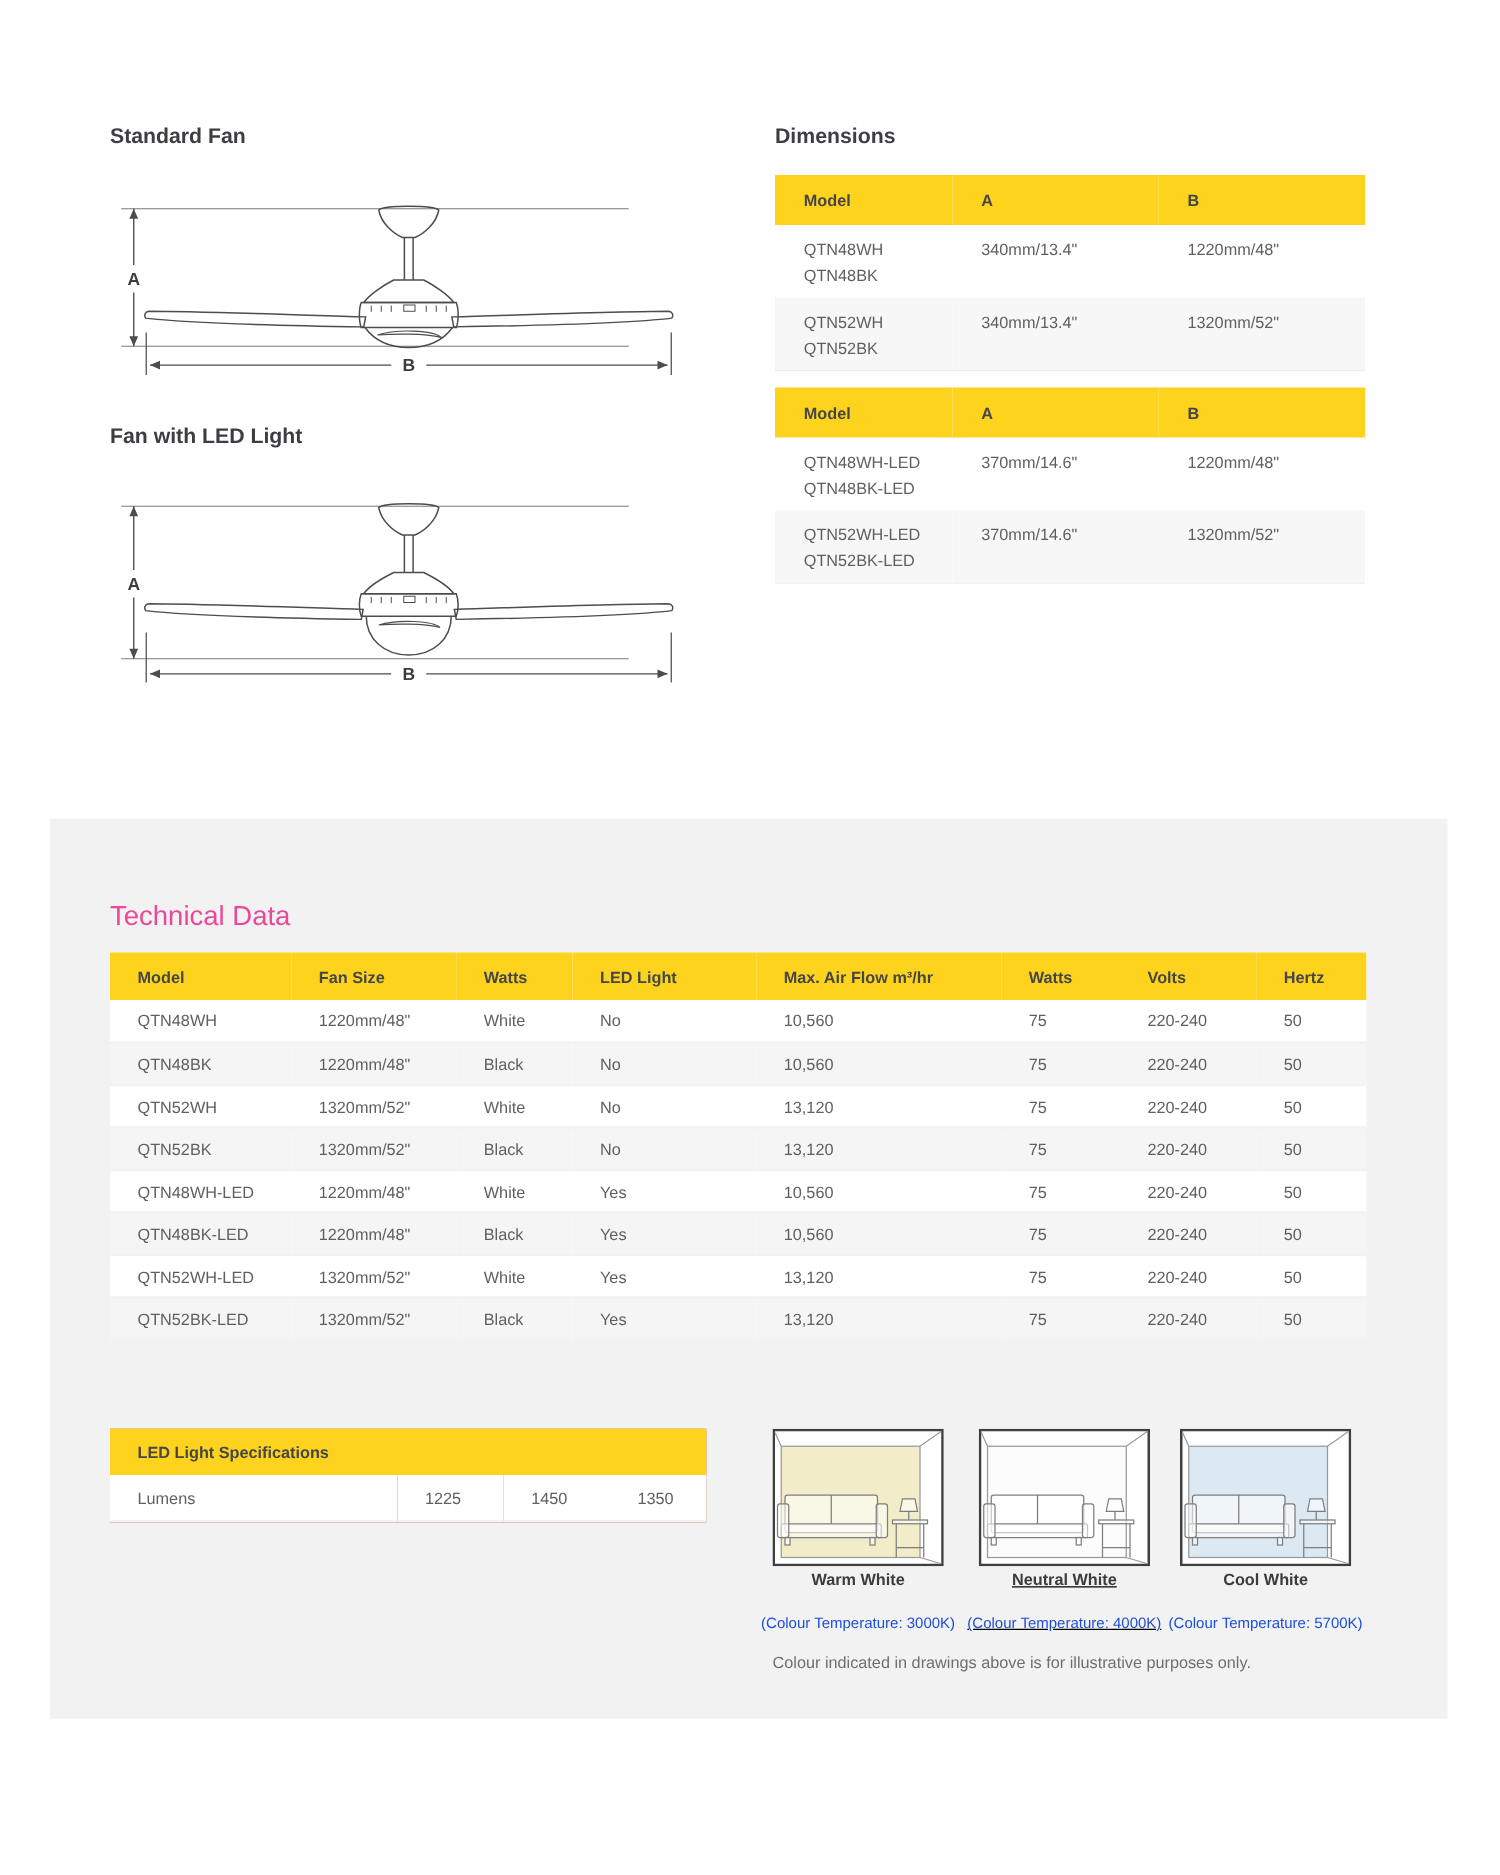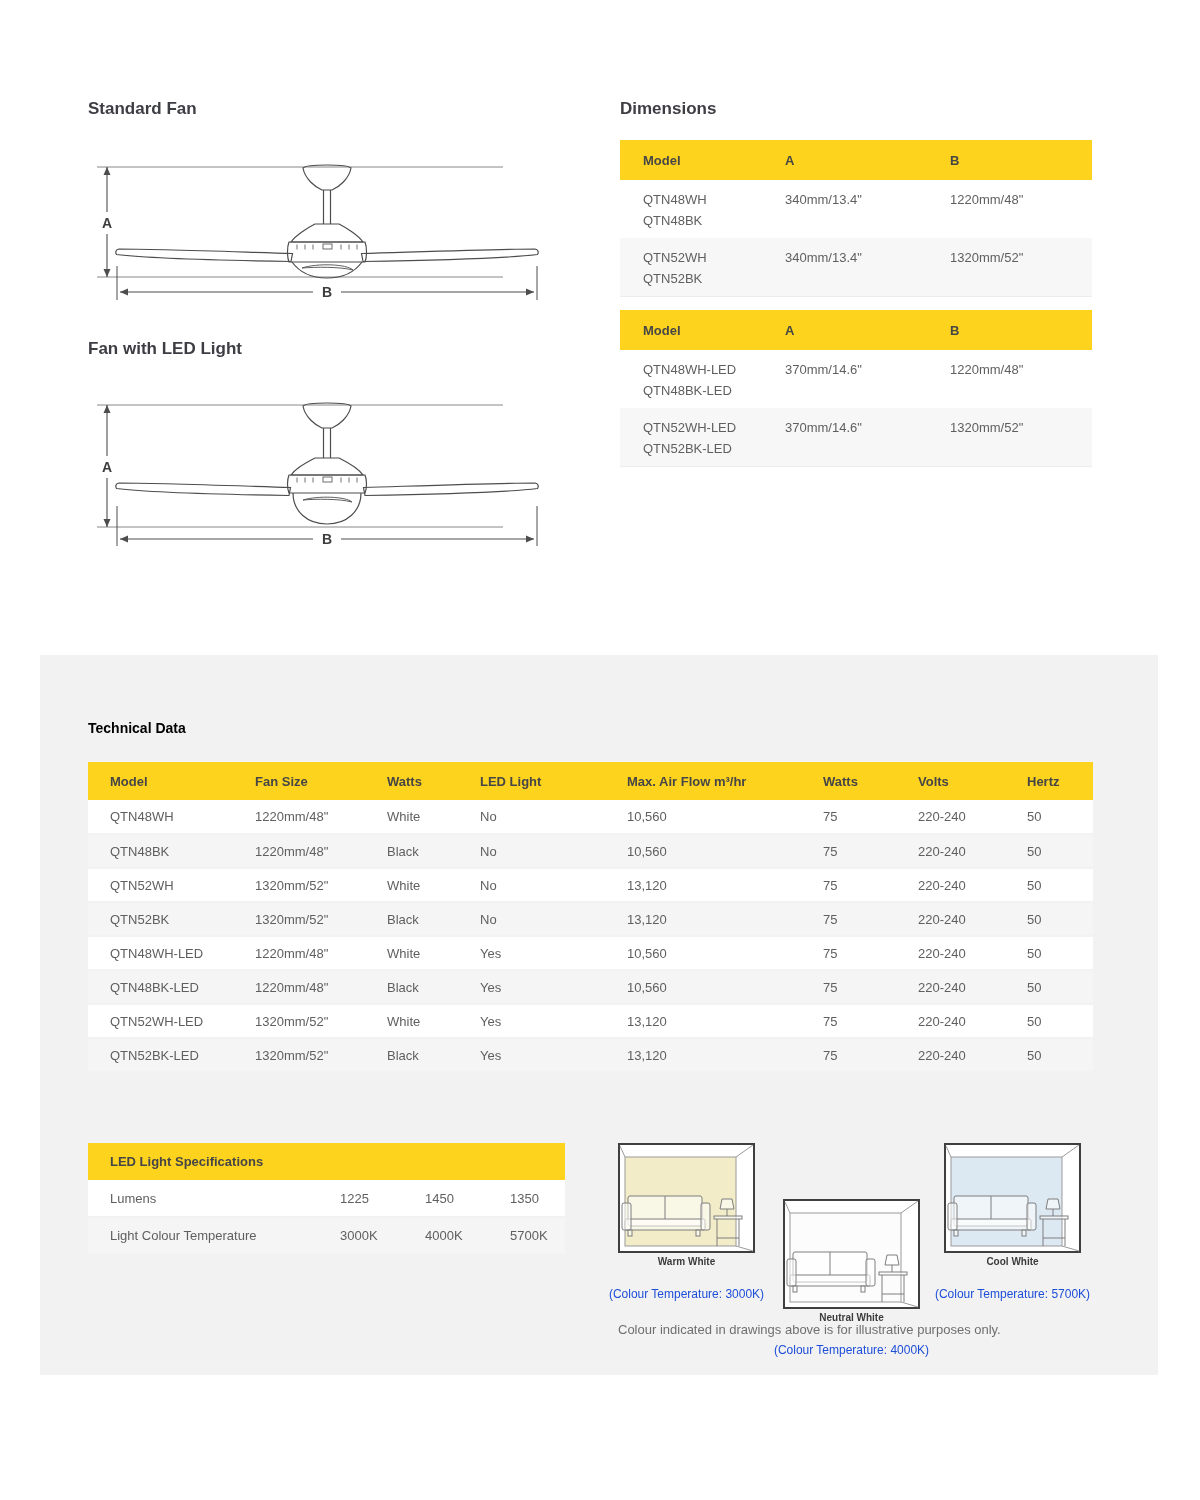--- a/index.html
+++ b/index.html
@@ -2,21 +2,21 @@
 <html style="--yellow: #FDD31D; --panel: #F2F2F2;"><head>
 <meta charset="utf-8">
 <style>
   :root { --yellow:#FDD31D; --panel:#F2F2F2; }
   * { box-sizing:border-box; }
   html,body { margin:0; padding:0; background:#fff; }
   body { font-family:"Liberation Sans", sans-serif; }
   .page { position:relative; width:1200px; height:1500px; background:#fff; overflow:hidden;border-radius:30px; }
 
   .sec-heading { position:absolute; font-size:17px; font-weight:bold; color:#3d3d44; }
-  .big-heading { position:absolute; font-size:14px; font-weight:bold; color:#000000; }
+  .big-heading { position:absolute; font-size:22px; font-weight:normal; color:#ec4899; }
 
   .gray-panel { position:absolute; left:40px; top:655px; width:1118px; height:720px; background:var(--panel); }
 
   table { border-collapse:collapse; table-layout:fixed; }
   .tbl { position:absolute; font-size:13px; color:#5f5f5f; }
   .tbl th { background:var(--yellow); color:#464646; font-weight:bold; text-align:left; padding:0 6px 0 22px;margin-left:25px; }
   .tbl td { text-align:left; padding:0 6px 0 22px; }
 
   .dims-tbl { width:472px; background:#fff; }
   .dims-tbl th { height:40px; padding-left:23px; }
@@ -34,21 +34,21 @@
   .led-tbl th { height:37px; padding-left:22px; }
   .led-tbl td { height:37px; border-bottom:2px solid var(--panel); background:#fff; }
   .led-tbl tbody tr:nth-child(even) td { background:#F5F5F5; }
 
   .fan-svg { position:absolute; }
   .fan-svg path, .fan-svg line { vector-effect:non-scaling-stroke; }
   .fan-svg text { font-family:"Liberation Sans", sans-serif; font-weight:bold; font-size:14px; fill:#3d3d3d; }
 
   .swatch { position:absolute; width:165px; display:flex; flex-direction:column; align-items:center; }
   .swatch-box { width:137px; height:110px; }
-  .swatch-name { margin-top:3px; font-size:10px; font-weight:bold; color:#3c3c3c; text-align:center; }
+  .swatch-name { margin-top:3px; font-size:13px; font-weight:bold; color:#3c3c3c; text-align:center; }
   .swatch-sub { margin-top:20px; font-size:12px; color:#1d4ed8; text-align:center; white-space:nowrap; }
 
   .note { position:absolute; font-size:13px; color:#6f6f6f; }
 </style>
 </head>
 <body>
 
 <div class="page">
 
   <div class="sec-heading" style="left:88px; top:99px;">Standard Fan</div>
@@ -331,26 +331,20 @@
       <th colspan="4">LED Light Specifications</th>
     </tr>
       </thead>
     <tbody>
       <tr>
         <td>Lumens</td>
         <td>1225</td>
         <td>1450</td>
         <td>1350</td>
       </tr>
-      <tr>
-        <td>Light Colour Temperature</td>
-        <td>3000K</td>
-        <td>4000K</td>
-        <td>5700K</td>
-      </tr>
     </tbody>
   </table>
 
   <div class="swatch" style="left:604px; top:1143px;">
     <div class="swatch-box" style="color: rgb(242, 237, 200);">
       <svg width="137" height="110" viewBox="0 0 137 110">
         <rect x="1" y="1" width="135" height="108" fill="#ffffff" stroke="#3f3f3f" stroke-width="2"></rect>
         <rect x="7" y="14" width="111" height="89" fill="currentColor" stroke="#9a9a9a" stroke-width="1"></rect>
         <line x1="7" y1="14" x2="2" y2="3" stroke="#9a9a9a"></line>
         <line x1="118" y1="14" x2="135" y2="2" stroke="#9a9a9a"></line>
@@ -371,21 +365,21 @@
           <line x1="99" y1="95" x2="121" y2="95"></line>
           <path d="M104,56 L114,56 L116,66 L102,66 Z"></path>
           <line x1="109" y1="66" x2="109" y2="73"></line>
         </g>
       </svg>
     </div>
     <div class="swatch-name">Warm White</div>
     <div class="swatch-sub">(Colour Temperature: 3000K)</div>
   </div>
 
-  <div class="swatch" style="left:769px; top:1199px;">
+  <div class="swatch" style="left:769px; top:1143px;text-decoration:underline;">
     <div class="swatch-box" style="color: rgb(252, 252, 252);">
       <svg width="137" height="110" viewBox="0 0 137 110">
         <rect x="1" y="1" width="135" height="108" fill="#ffffff" stroke="#3f3f3f" stroke-width="2"></rect>
         <rect x="7" y="14" width="111" height="89" fill="currentColor" stroke="#9a9a9a" stroke-width="1"></rect>
         <line x1="7" y1="14" x2="2" y2="3" stroke="#9a9a9a"></line>
         <line x1="118" y1="14" x2="135" y2="2" stroke="#9a9a9a"></line>
         <line x1="118" y1="103" x2="135" y2="108" stroke="#9a9a9a"></line>
         <g fill="rgba(255,255,255,0.55)" stroke="#7e7e7e" stroke-width="1">
           <rect x="10" y="53" width="74" height="30" rx="2"></rect>
           <line x1="47" y1="53" x2="47" y2="76"></line>

